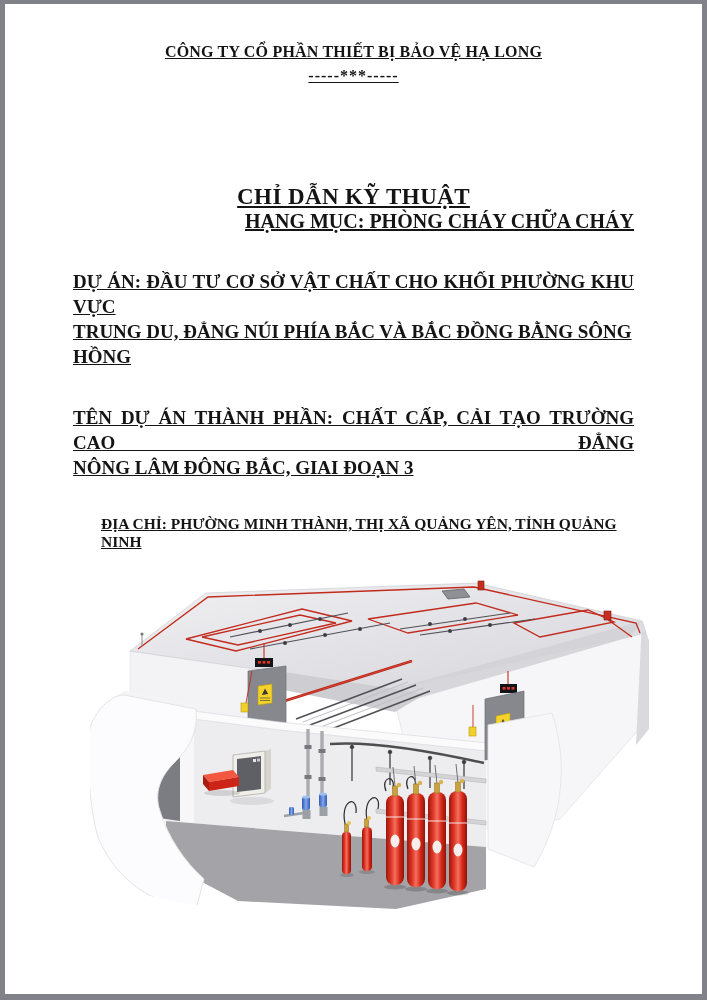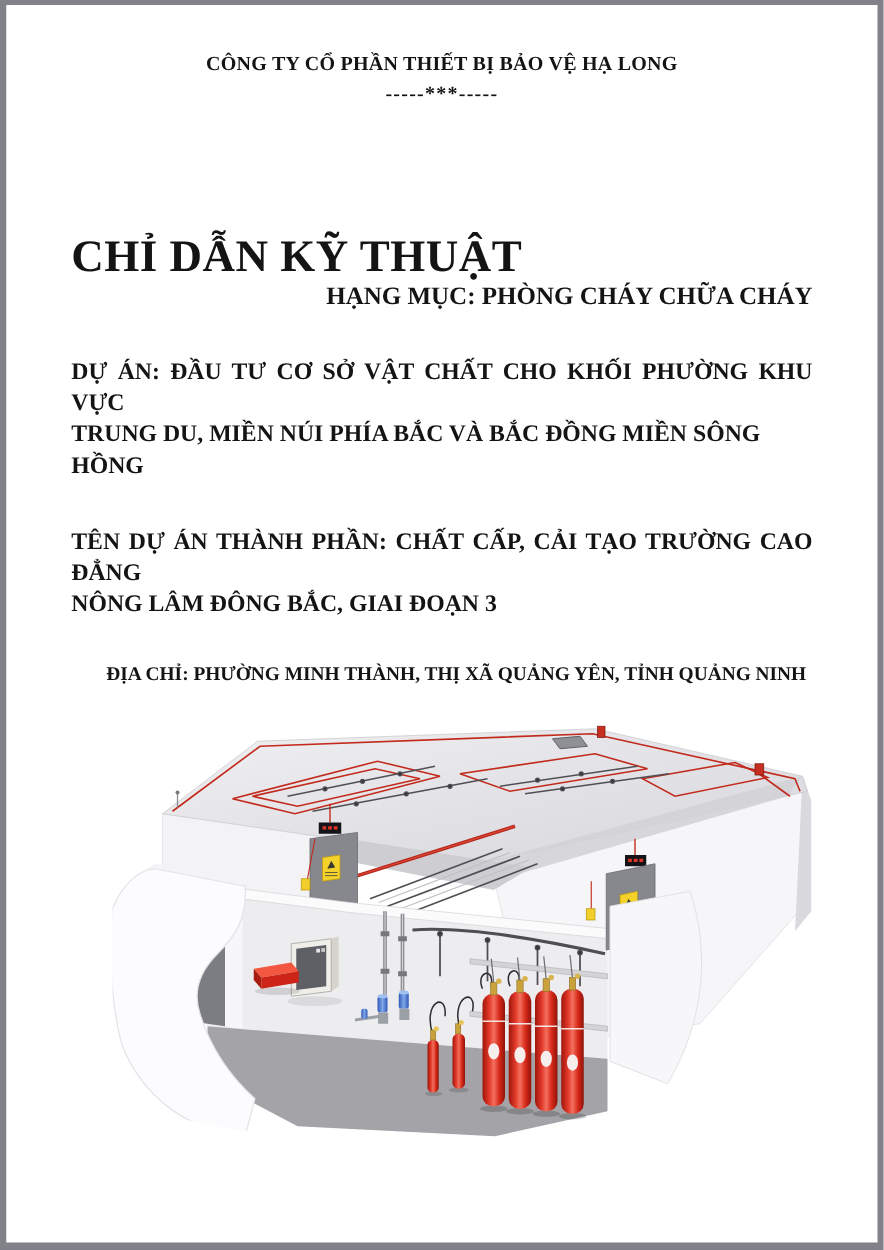--- a/index.html
+++ b/index.html
@@ -2,45 +2,45 @@
 <html><head>
 <meta charset="utf-8">
 <style>
   html,body { margin:0; padding:0; background:#ffffff; }
   .page {
     position:relative; width:707px; height:1000px; box-sizing:border-box;
     border-style:solid; border-color:#81818a; border-width:4px 5px 6px 5px;
     background:#ffffff; overflow:hidden;
     font-family:"Liberation Serif","DejaVu Serif",serif; color:#141414;
   }
-  .content { padding:0 52px; }
+  .content { padding:0 68px;text-decoration:underline; }
   .company  { text-align:center; font-weight:bold; font-size:16px; margin-top:39px; letter-spacing:.2px; }
   .divider  { text-align:center; font-weight:bold; font-size:16px; margin-top:6px; letter-spacing:1px; }
-  .doc-title{ text-align:left; font-weight:bold; font-size:36px; margin-top:99px; letter-spacing:.4px; }
+  .doc-title{ text-align:center; font-weight:bold; font-size:23px; margin-top:99px; letter-spacing:.4px; }
   .category { text-align:right; font-weight:bold; font-size:20px; margin-top:0; }
   .para     { font-weight:bold; font-size:19px; line-height:25px; margin-top:36px; }
   .para .line-justify { text-align:justify; text-align-last:justify; }
   .para .line-left    { text-align:left; }
   .address  { font-weight:bold; font-size:15.5px; margin-top:35px;margin-left:28px; }
   .illustration { position:absolute; left:85px; top:575px; width:560px; height:340px; }
   .illustration svg { display:block; width:100%; height:100%; }
 </style>
 </head>
 <body>
 
 <div class="page">
   <div class="content">
     <div class="company">CÔNG TY CỔ PHẦN THIẾT BỊ BẢO VỆ HẠ LONG</div>
     <div class="divider">-----***-----</div>
     <div class="doc-title">CHỈ DẪN KỸ THUẬT</div>
     <div class="category">HẠNG MỤC: PHÒNG CHÁY CHỮA CHÁY</div>
 
     <div class="para">
       <div class="line-justify">DỰ ÁN: ĐẦU TƯ CƠ SỞ VẬT CHẤT CHO KHỐI PHƯỜNG KHU VỰC</div>
-      <div class="line-left">TRUNG DU, MIỀN NÚI PHÍA BẮC VÀ BẮC ĐỒNG MIỀN SÔNG HỒNG</div>
+      <div class="line-left">TRUNG DU, ĐẲNG NÚI PHÍA BẮC VÀ BẮC ĐỒNG BẰNG SÔNG HỒNG</div>
     </div>
 
     <div class="para">
       <div class="line-justify">TÊN DỰ ÁN THÀNH PHẦN: CHẤT CẤP, CẢI TẠO TRƯỜNG CAO ĐẲNG</div>
       <div class="line-left">NÔNG LÂM ĐÔNG BẮC, GIAI ĐOẠN 3</div>
     </div>
 
     <div class="address">ĐỊA CHỈ: PHƯỜNG MINH THÀNH, THỊ XÃ QUẢNG YÊN, TỈNH QUẢNG NINH</div>
   </div>
 

